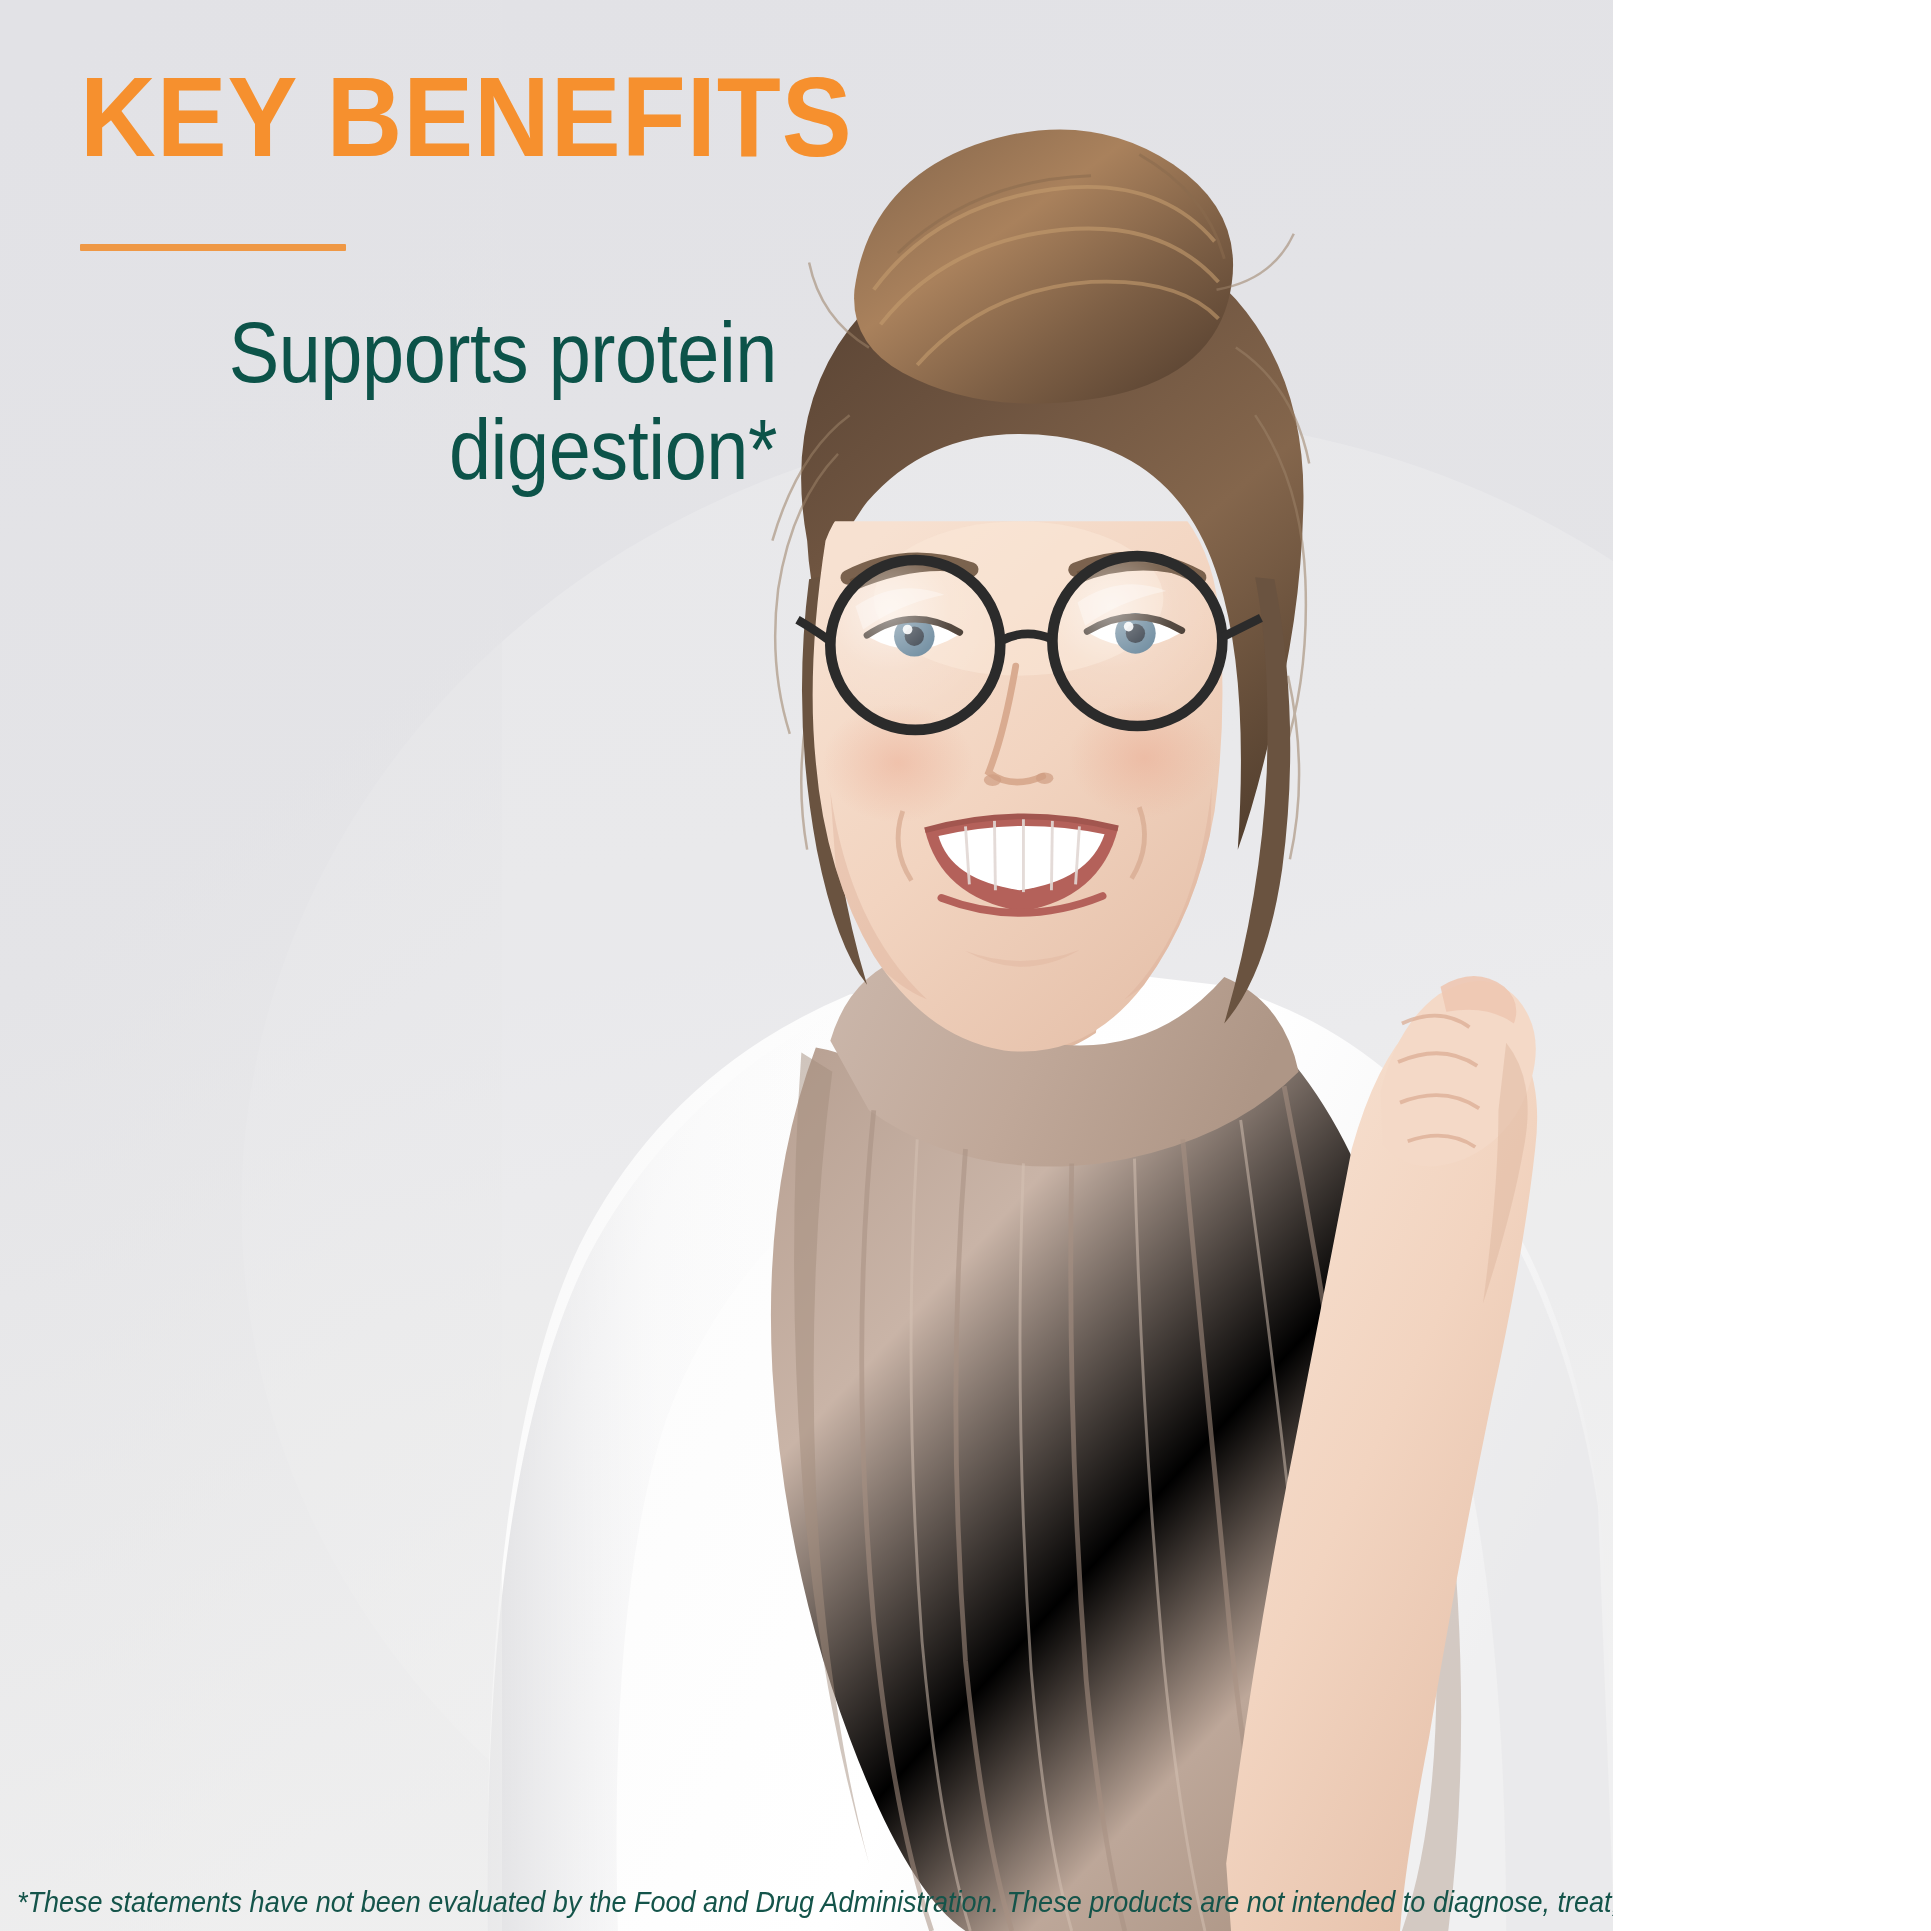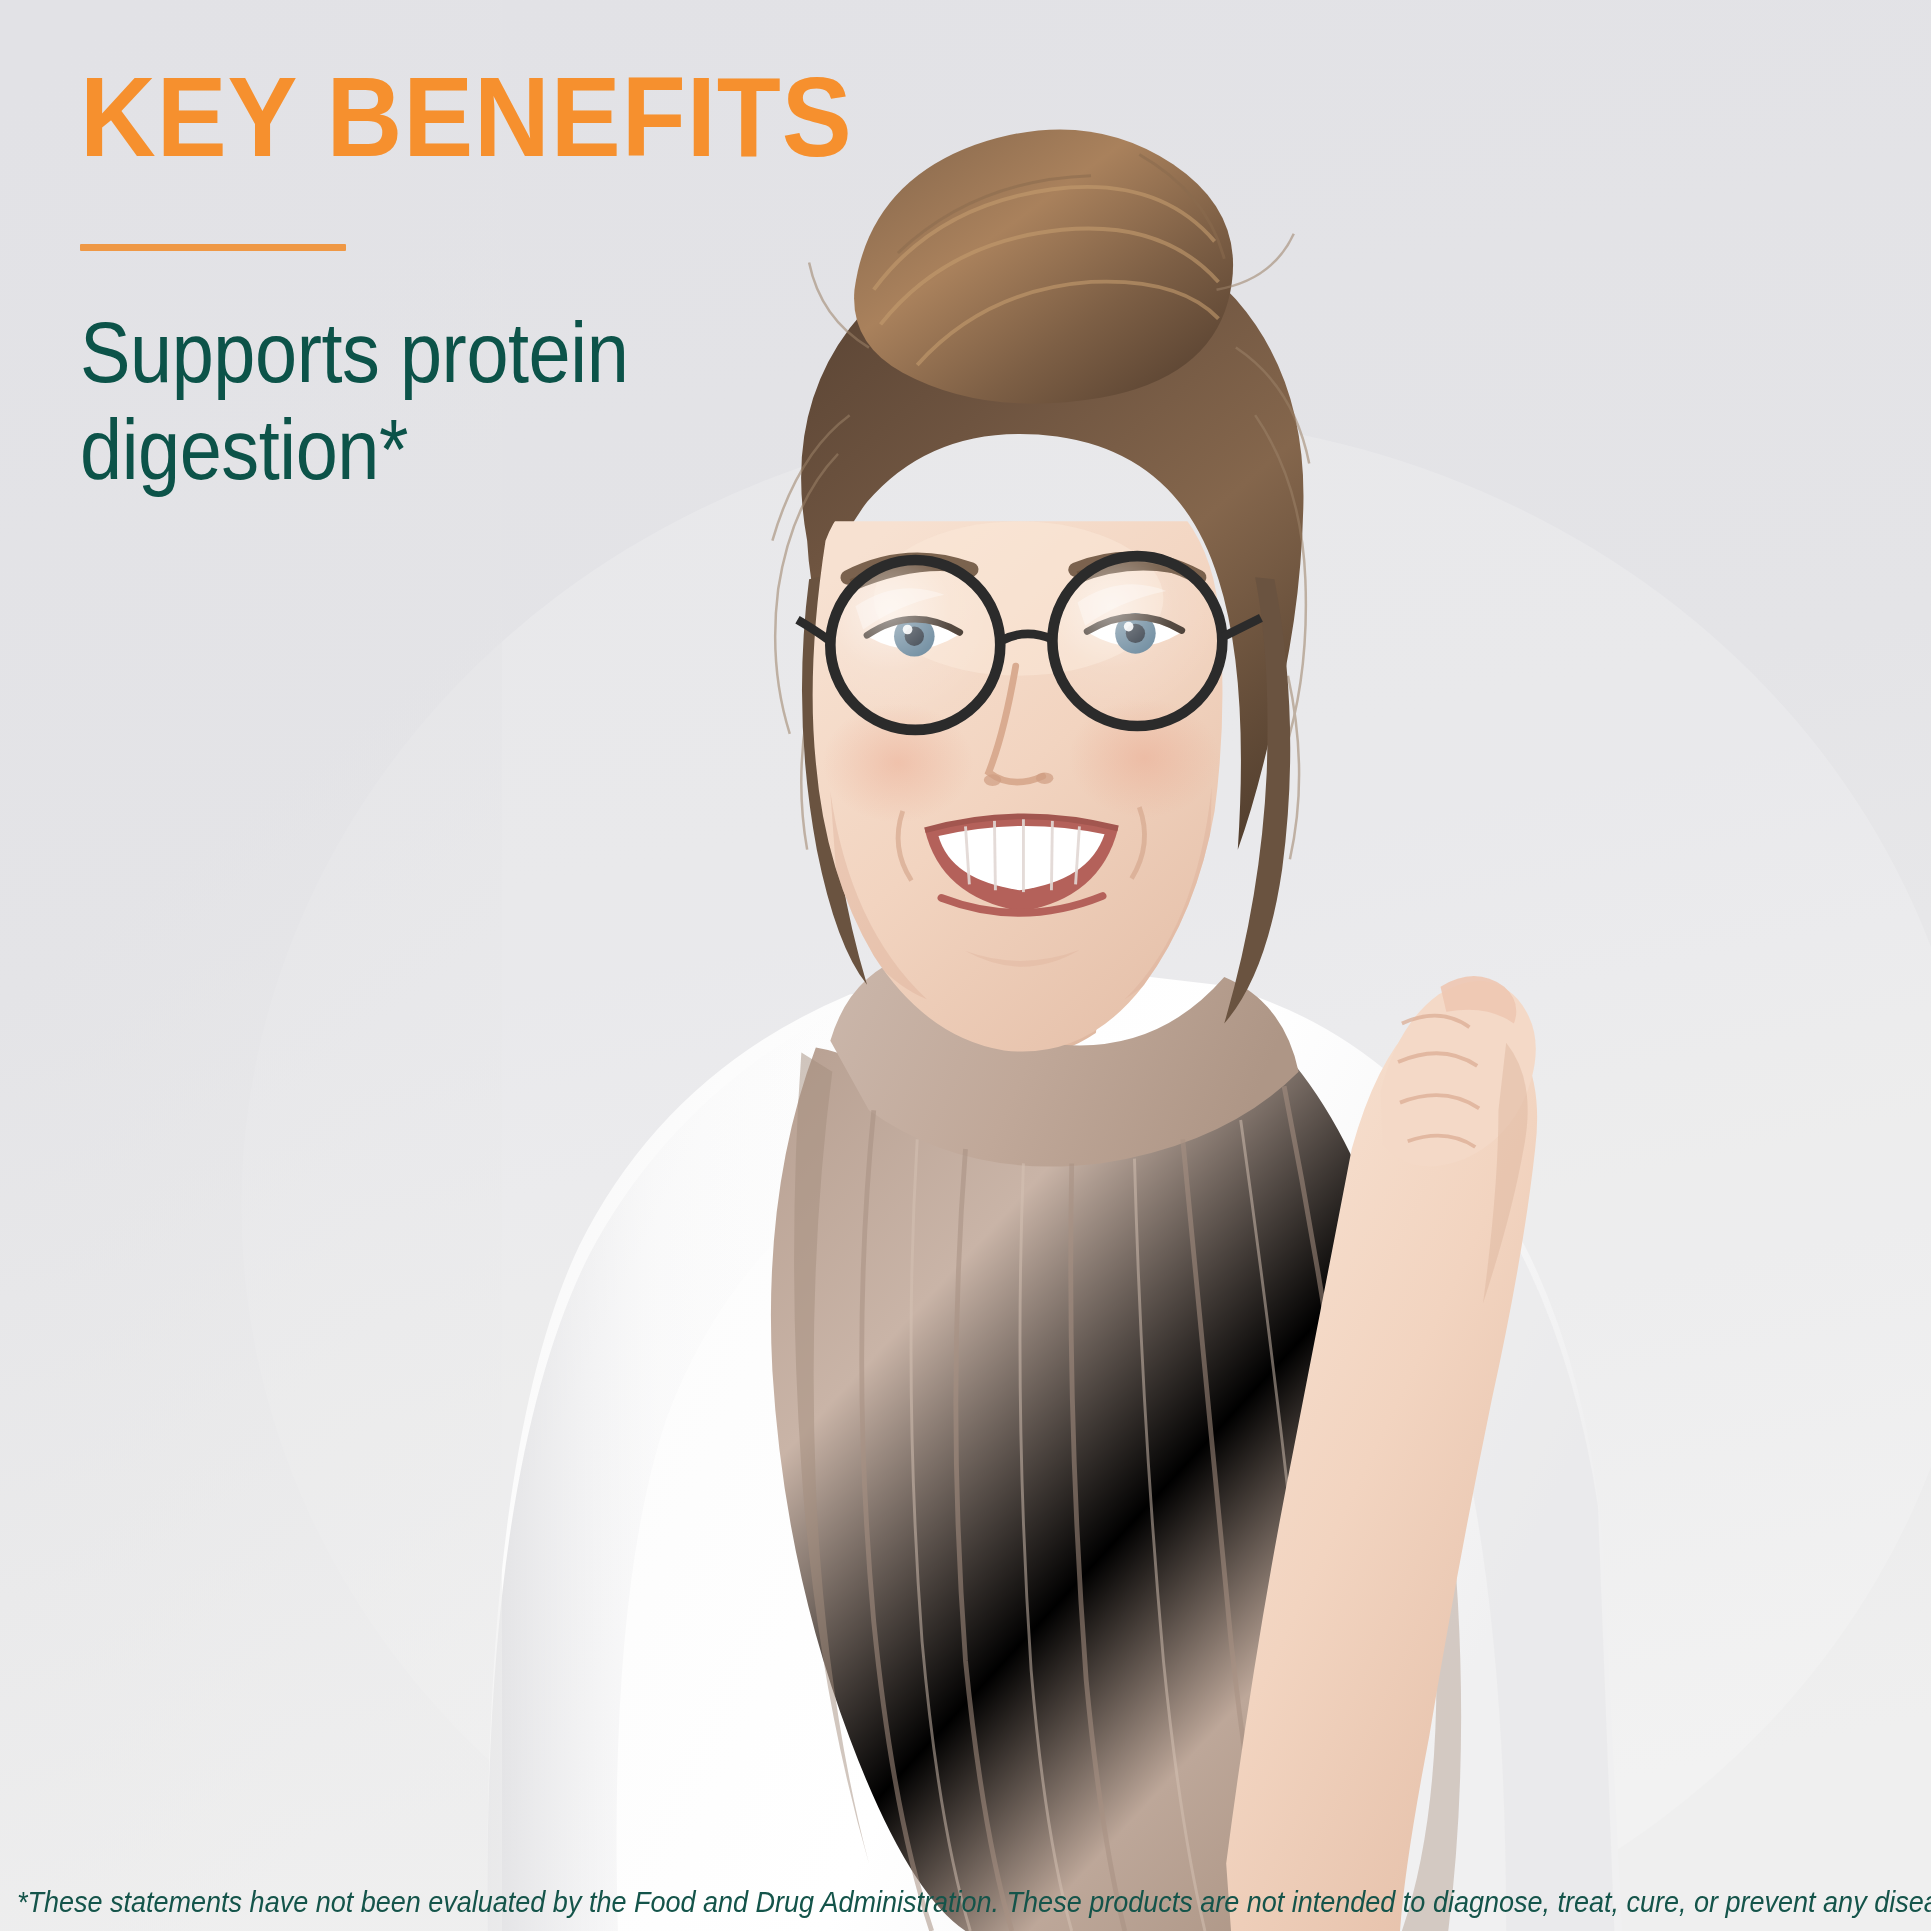--- a/index.html
+++ b/index.html
@@ -8,25 +8,26 @@
     width: 1931px;
     height: 1931px;
     overflow: hidden;
   }
   body {
     font-family: "Liberation Sans", sans-serif;
   }
 
   #canvas {
     position: relative;
-    width: 1931px;
+    width: 1613px;
     height: 1931px;
     background:
       linear-gradient(175deg, #e2e2e6 0%, #e2e2e6 42%, #e7e7e9 68%, #ececec 88%, #eeeeee 100%);
     overflow: hidden;
+    text-align: right;
   }
 
   
   #photo {
     position: absolute;
     left: 0; top: 0;
     width: 1931px;
     height: 1931px;
   }
 

